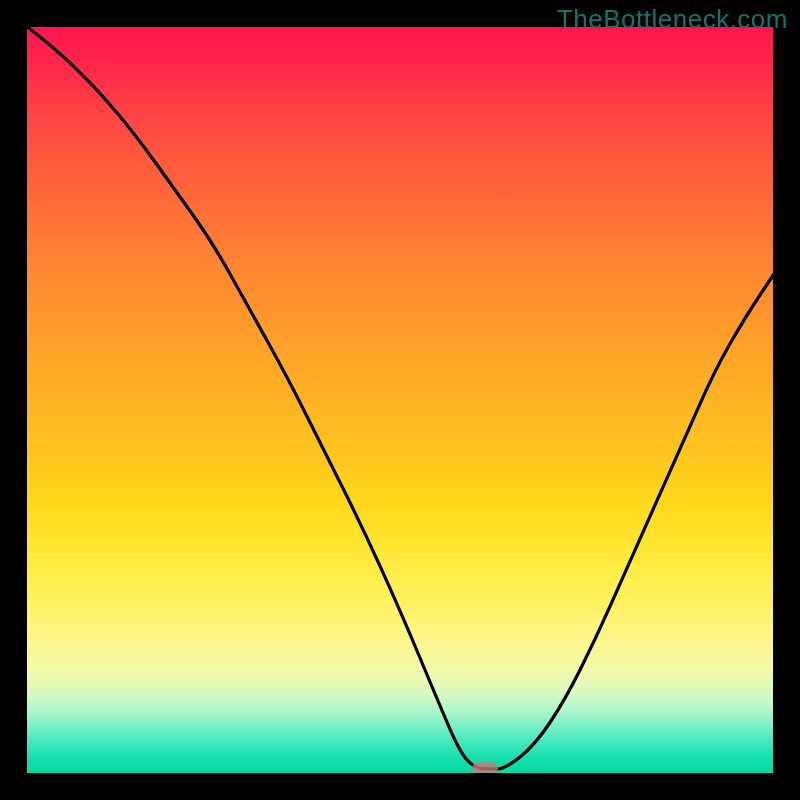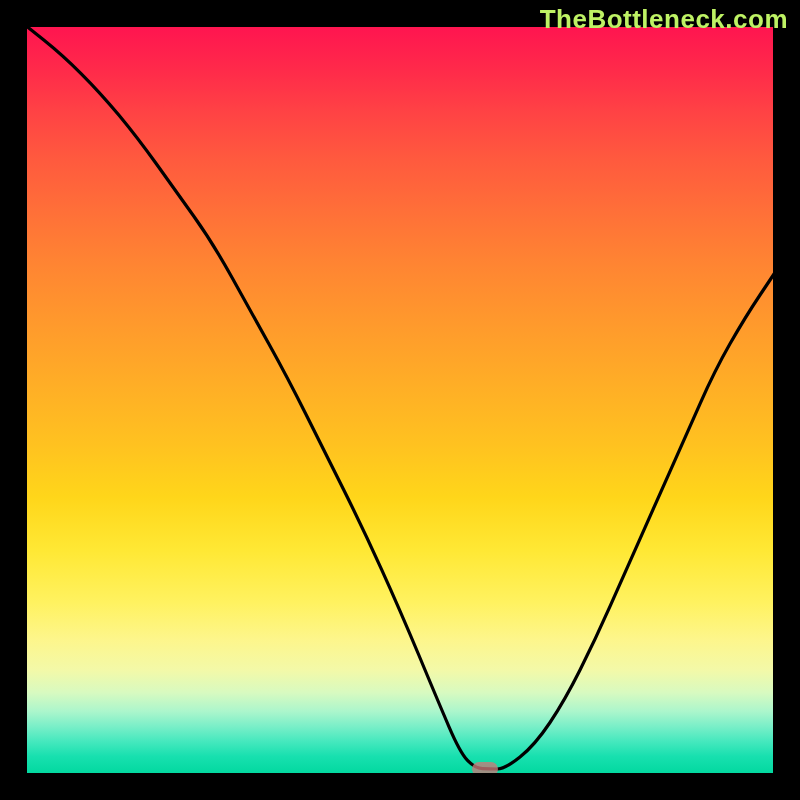--- a/index.html
+++ b/index.html
@@ -8,23 +8,23 @@
     height: 800px;
     background: #000;
     position: relative;
     font-family: Arial, Helvetica, sans-serif;
     overflow: hidden;
   }
   .watermark {
     position: absolute;
     top: 4px;
     right: 12px;
-    color: #bef264;
+    color: #0f766e;
     font-size: 26px;
-    font-weight: 700;
+    font-weight: 400;
     letter-spacing: 0.5px;
     z-index: 5;
   }
   .frame {
     position: absolute;
     left: 25px;
     top: 25px;
     width: 750px;
     height: 750px;
     box-shadow: inset 0 0 0 2px #000;

